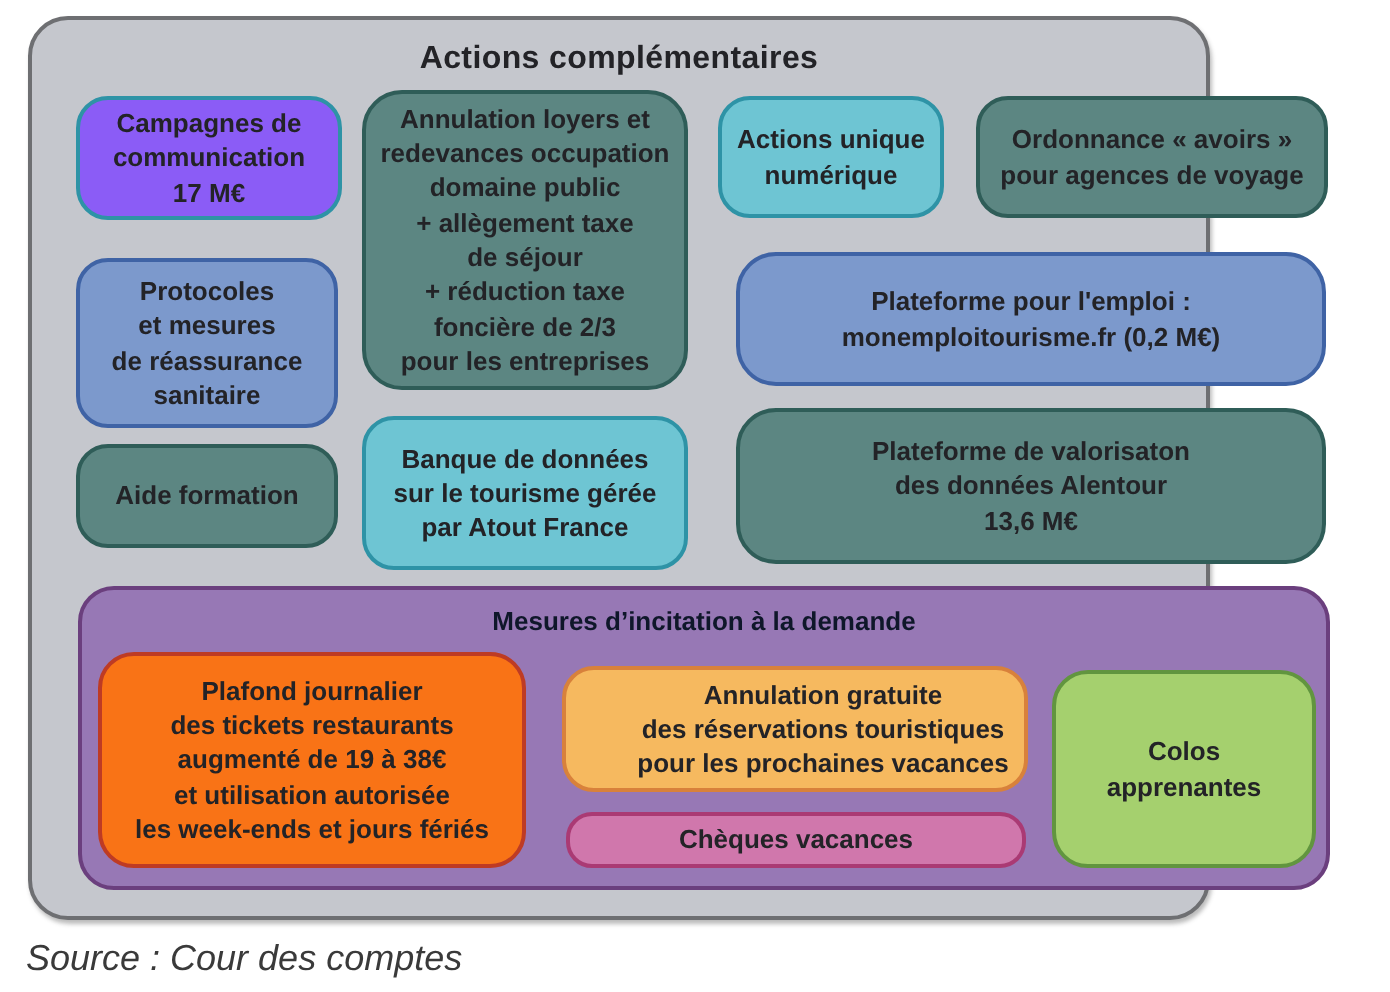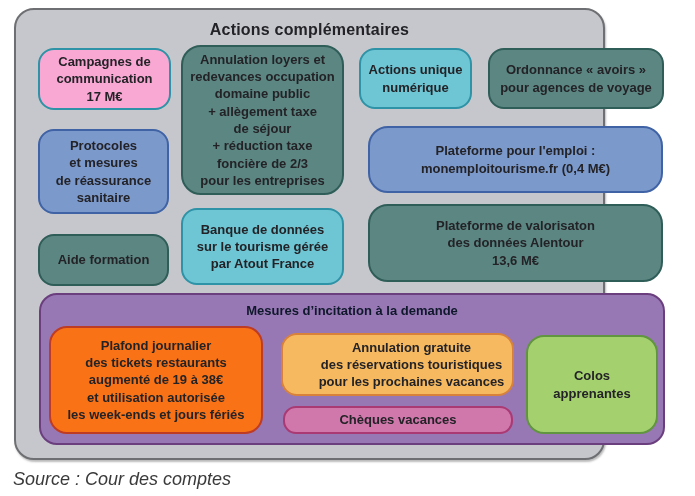--- a/index.html
+++ b/index.html
@@ -48,21 +48,21 @@
     font-weight: bold;
     font-size: 13px;
     line-height: 1.33;
     color: #232327;
     white-space: pre-line;
     padding: 2px 6px;
   }
   
   .b-campagnes   { left: 22px;  top: 38px;  width: 133px; height: 62px; }
   .b-protocoles  { left: 22px;  top: 119px; width: 131px; height: 85px; }
-  .b-aide        { left: 22px;  top: 224px; width: 131px; height: 52px; }
+  .b-aide        { left: 22px;  top: 212px; width: 131px; height: 52px; }
   
   .b-loyers      { left: 165px; top: 35px;  width: 163px; height: 150px; border-radius: 20px; }
   .b-banque      { left: 165px; top: 198px; width: 163px; height: 77px; }
   
   .b-guichet     { left: 343px; top: 38px;  width: 113px; height: 61px; }
   .b-ordonnance  { left: 472px; top: 38px;  width: 176px; height: 61px; }
   .b-emploi      { left: 352px; top: 116px; width: 295px; height: 67px; border-radius: 20px; }
   .b-valorisation{ left: 352px; top: 194px; width: 295px; height: 78px; border-radius: 20px; }
   
   .group-panel {
@@ -94,21 +94,21 @@
 </style>
 </head>
 <body>
 
 <div class="canvas">
 
   <div class="panel main-panel" style="background-color: rgb(197, 199, 205); border-color: rgb(110, 111, 114);">
 
     <div class="main-title">Actions complémentaires</div>
 
-    <div class="box b-campagnes" style="background-color: #f9a8d4; border-color: rgb(46, 147, 166);">Campagnes de
+    <div class="box b-campagnes" style="background-color: #8b5cf6; border-color: rgb(46, 147, 166);">Campagnes de
 communication
 17 M€</div>
 
     <div class="box b-protocoles" style="background-color: rgb(124, 153, 204); border-color: rgb(63, 99, 165);">Protocoles
 et mesures
 de réassurance
 sanitaire</div>
 
     <div class="box b-aide" style="background-color: rgb(92, 134, 130); border-color: rgb(47, 93, 88);">Aide formation</div>
 
@@ -125,21 +125,21 @@
 sur le tourisme gérée
 par Atout France</div>
 
     <div class="box b-guichet" style="background-color: rgb(110, 197, 211); border-color: rgb(46, 147, 166);">Actions unique
 numérique</div>
 
     <div class="box b-ordonnance" style="background-color: rgb(92, 134, 130); border-color: rgb(47, 93, 88);">Ordonnance « avoirs »
 pour agences de voyage</div>
 
     <div class="box b-emploi" style="background-color: rgb(124, 153, 204); border-color: rgb(63, 99, 165);">Plateforme pour l'emploi :
-monemploitourisme.fr (0,4 M€)</div>
+monemploitourisme.fr (0,2 M€)</div>
 
     <div class="box b-valorisation" style="background-color: rgb(92, 134, 130); border-color: rgb(47, 93, 88);">Plateforme de valorisaton
 des données Alentour
 13,6 M€</div>
 
     <div class="panel group-panel" style="background-color: rgb(151, 120, 181); border-color: rgb(107, 63, 126);">
 
       <div class="group-title">Mesures d’incitation à la demande</div>
 
       <div class="box b-plafond" style="background-color: #f97316; border-color: rgb(190, 59, 36);">Plafond journalier

